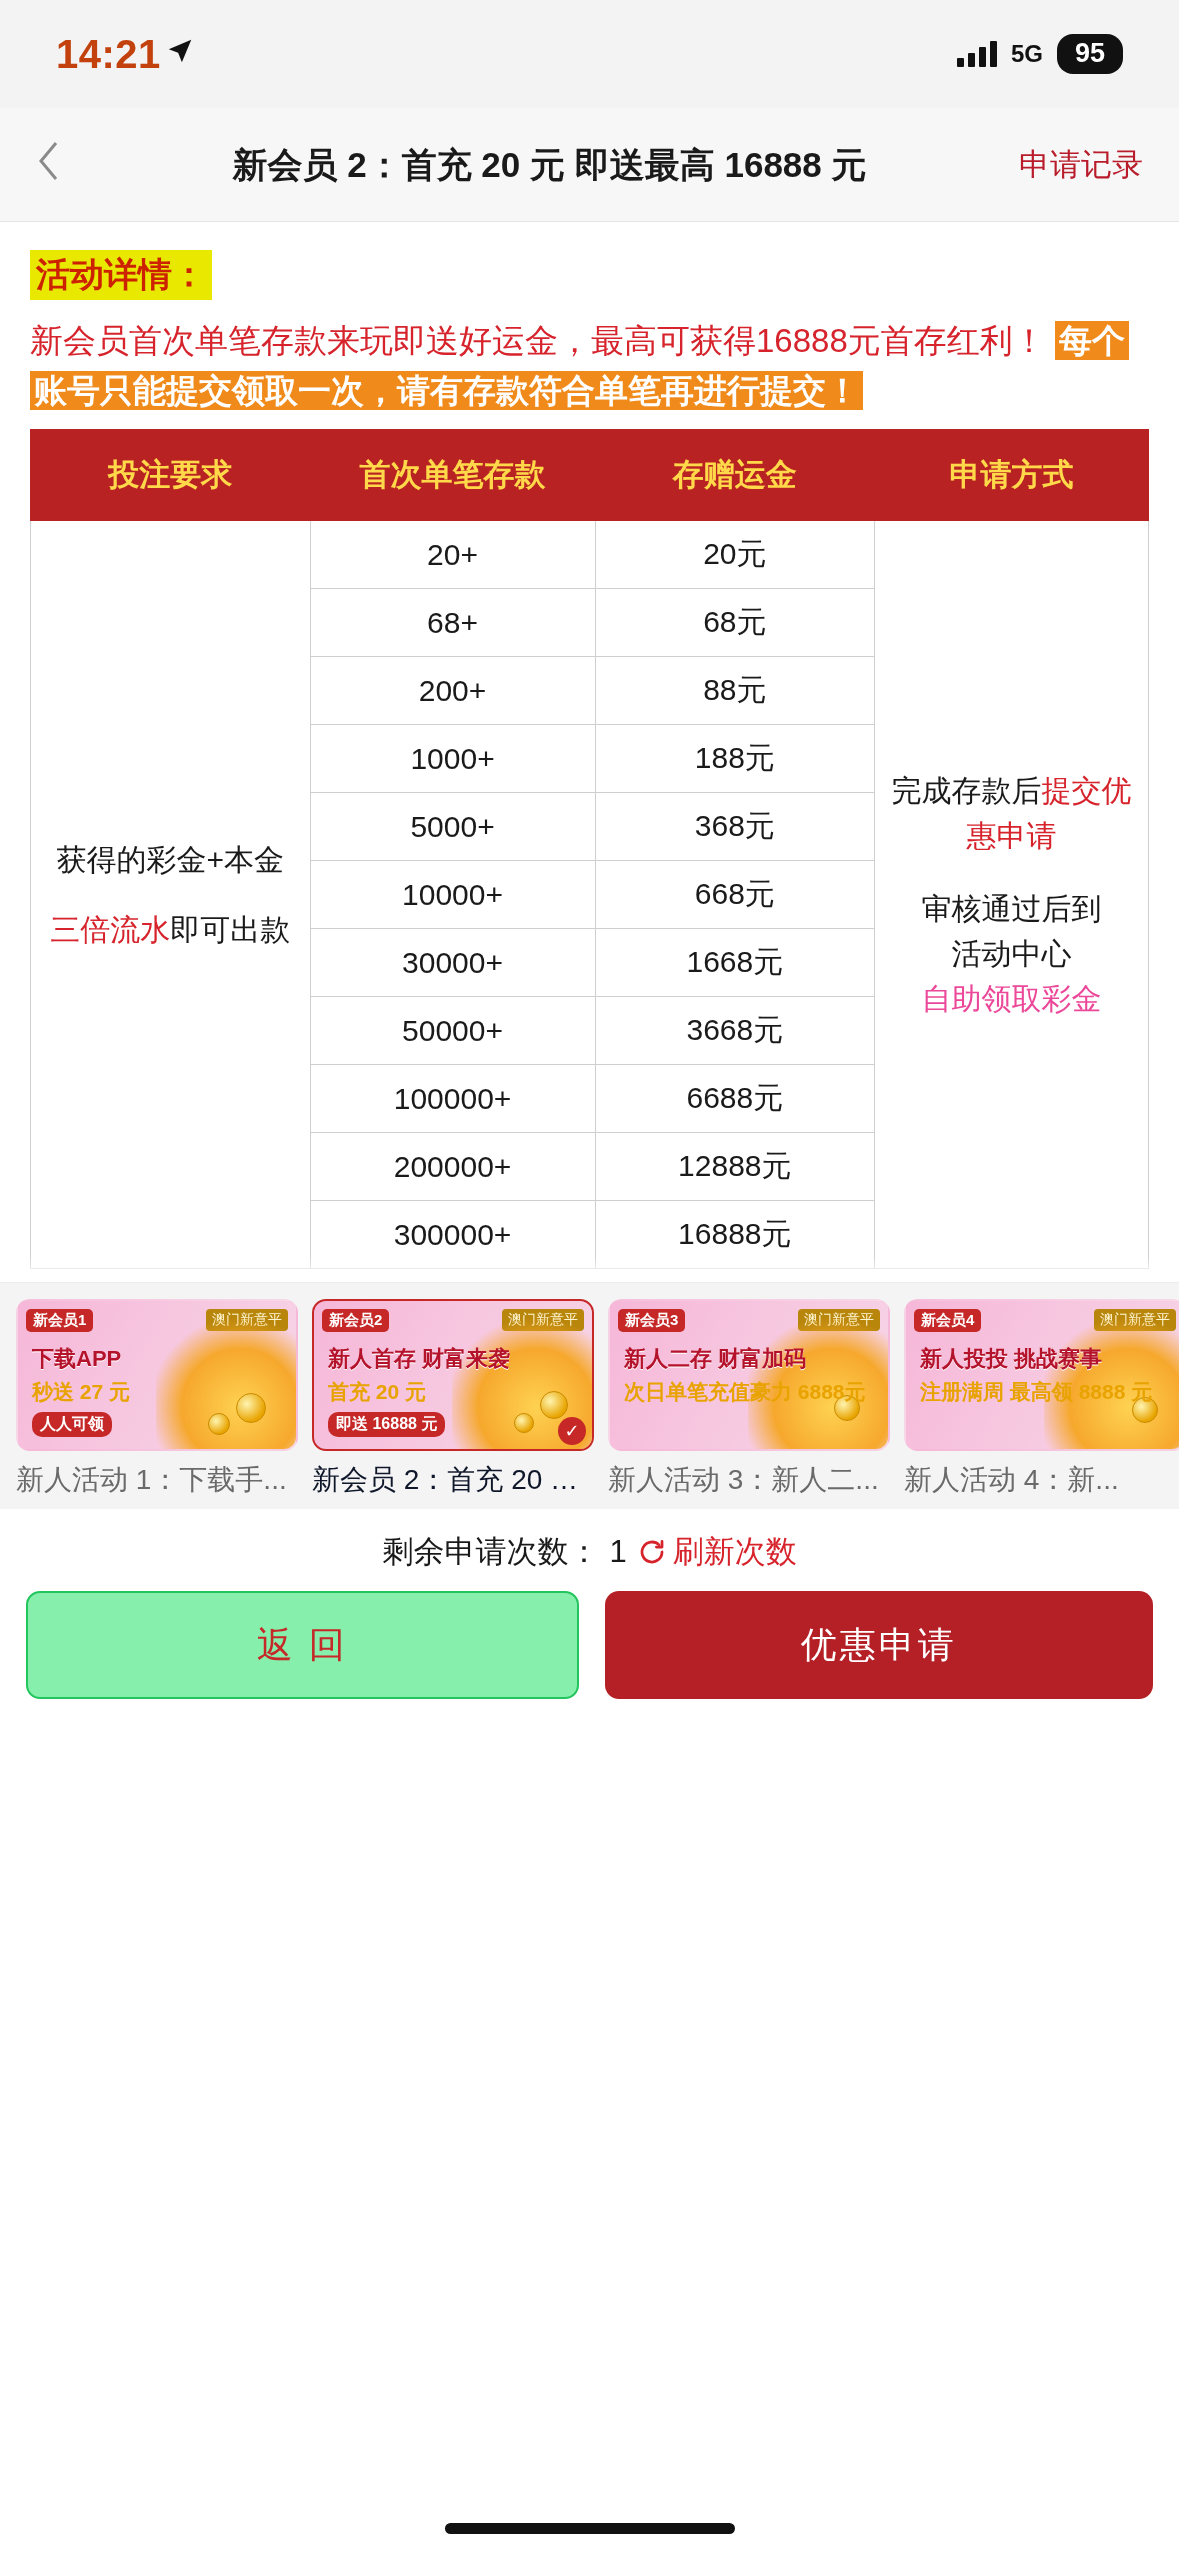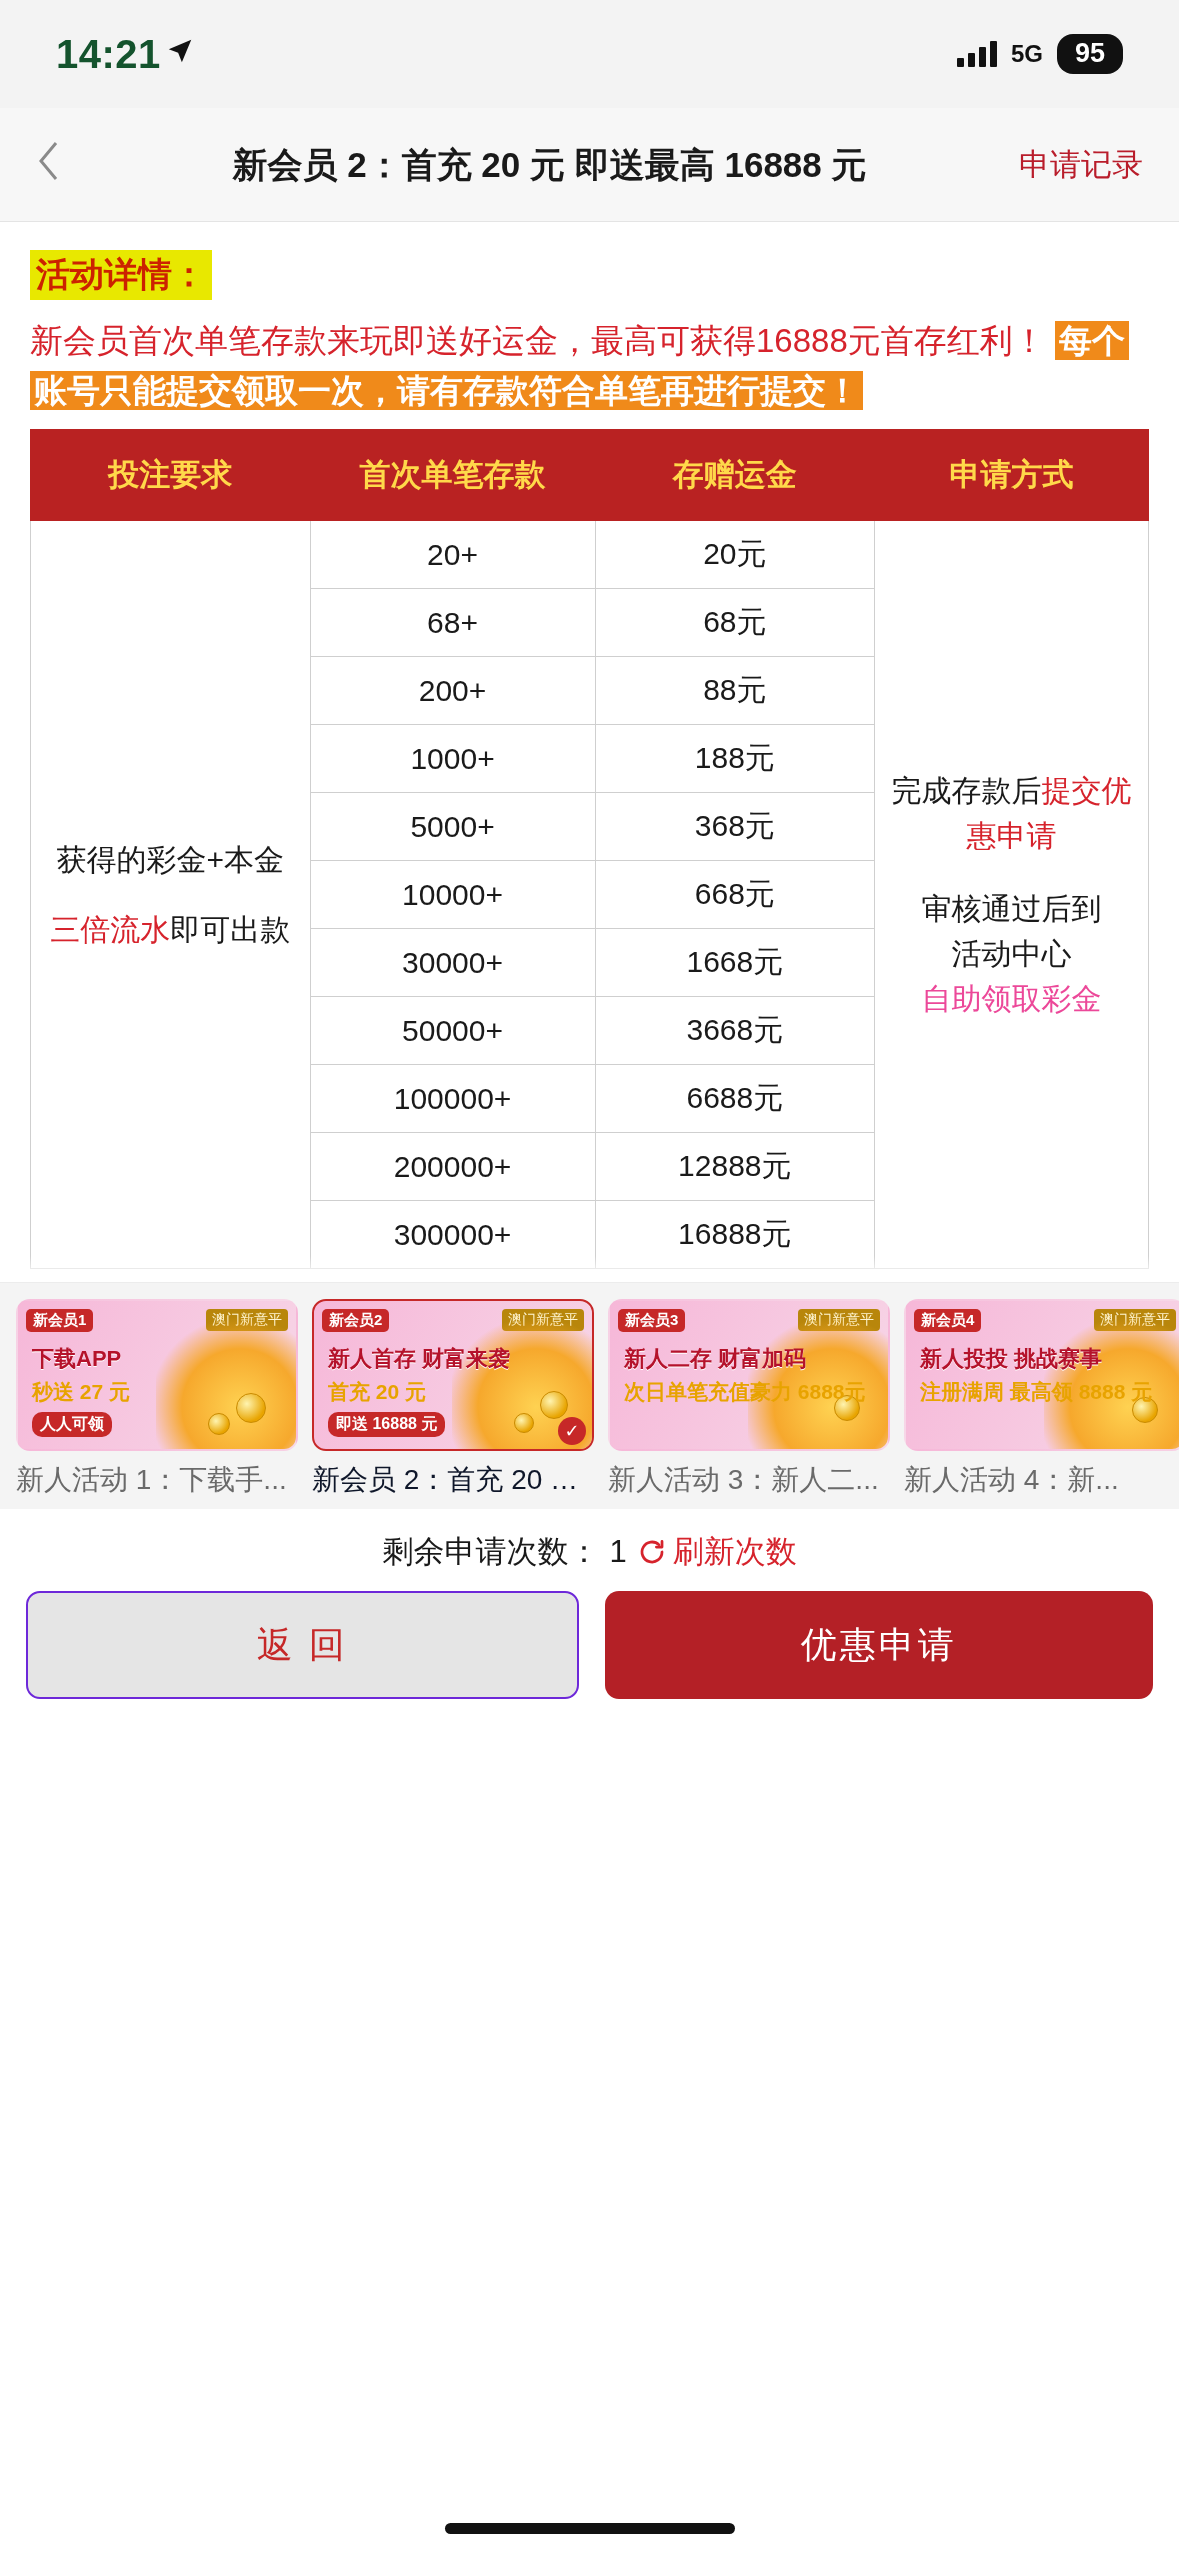--- a/index.html
+++ b/index.html
@@ -16,21 +16,21 @@
   
   .statusbar {
     height: 108px;
     background: #f3f3f3;
     display: flex; align-items: center;
     padding: 0 56px;
     position: relative;
   }
   .sb-time {
     font-size: 40px; font-weight: 700; letter-spacing: 0.5px;
-    color: #14532d; display:flex; gap:4px;
+    color: #c2410c; display:flex; gap:4px;
   }
   .loc-arrow { display:inline-block; transform: translateY(-2px); }
   .sb-right {
     position: absolute; right: 56px; top: 50%; transform: translateY(-50%);
     display: flex; align-items: center; gap: 14px;
   }
   .bars { display:flex; align-items:flex-end; gap:4px; height:26px; }
   .bars i { display:block; width:7px; background:#111; border-radius:1px; }
   .bars i:nth-child(1){height:9px;}
   .bars i:nth-child(2){height:14px;}
@@ -207,21 +207,21 @@
 
   .actions {
     display:flex; gap: 26px;
     padding: 10px 26px 0;
   }
   .btn {
     flex:1; height: 108px; border-radius: 14px;
     display:flex; align-items:center; justify-content:center;
     font-size: 36px; letter-spacing: 3px;
   }
-  .btn-outline { border: 2px solid #6d28d9; color:#c62828; background:#e5e5e5; }
+  .btn-outline { border: 2px solid #22c55e; color:#c62828; background:#86efac; }
   .btn-solid { background:#b42026; color:#fff; }
 
   .home-indicator {
     position:absolute; left:50%; transform: translateX(-50%);
     bottom: 22px; width: 290px; height: 11px; border-radius: 6px; background:#111;
   }
 </style>
 </head>
 <body>
 

